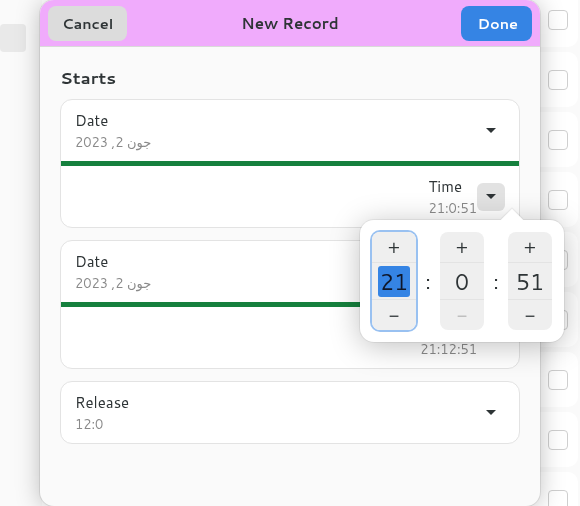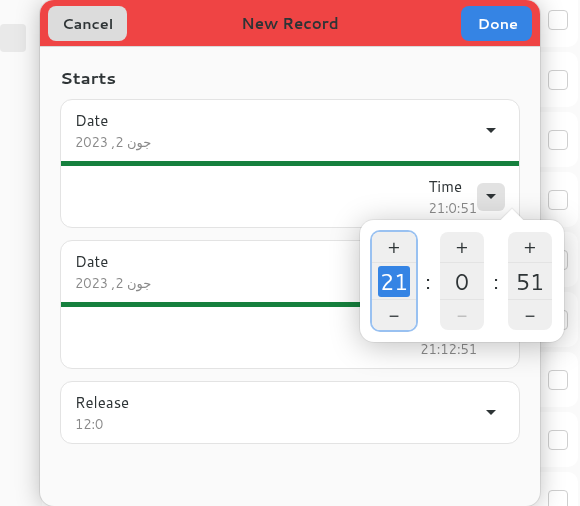--- a/index.html
+++ b/index.html
@@ -84,21 +84,21 @@
     width: 500px;
     height: 506px;
     background: #fafafa;
     border-radius: 14px;
     box-shadow: 0 2px 24px rgba(0,0,0,0.25), 0 0 0 1px rgba(0,0,0,0.08);
     overflow: visible;
   }
 
   .header {
     height: 46px;
-    background: #ef4444;
+    background: #f0abfc;
     border-top-left-radius: 14px;
     border-top-right-radius: 14px;
     border-bottom: 1px solid #d9d9d9;
     display: flex;
     align-items: center;
     justify-content: space-between;
     padding: 0 8px;
     position: relative;
   }
   .header .title {
@@ -258,21 +258,21 @@
     display: flex;
     align-items: center;
     justify-content: center;
     font-size: 22px;
     color: #2e3436;
     border-top: 1px solid #e3e3e3;
     border-bottom: 1px solid #e3e3e3;
   }
   .spin-col.focused .spin-val span {
     background: #3584e4;
-    color: #ffffff;
+    color: #0f172a;
     border-radius: 3px;
     padding: 0 2px;
   }
   .colon {
     font-size: 20px;
     color: #2e3436;
     padding: 0 4px;
     width: 8px;
     text-align: center;
   }

